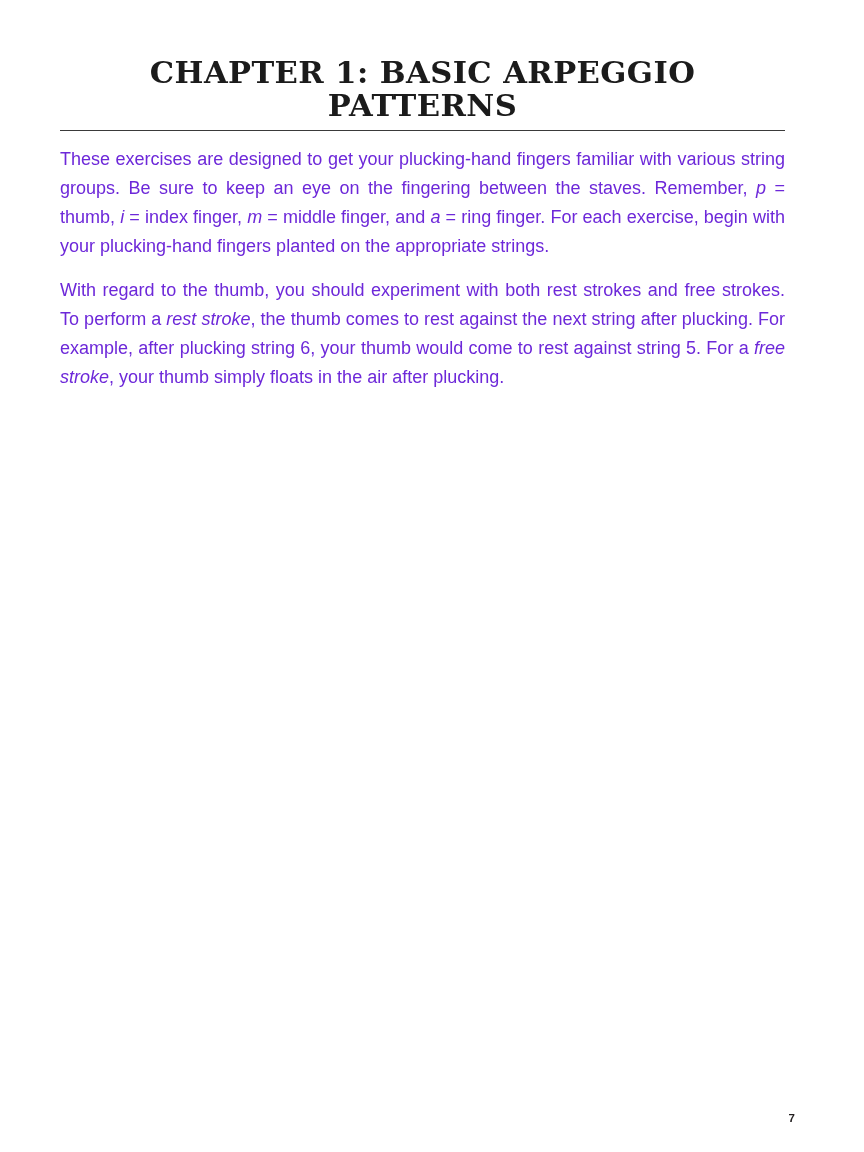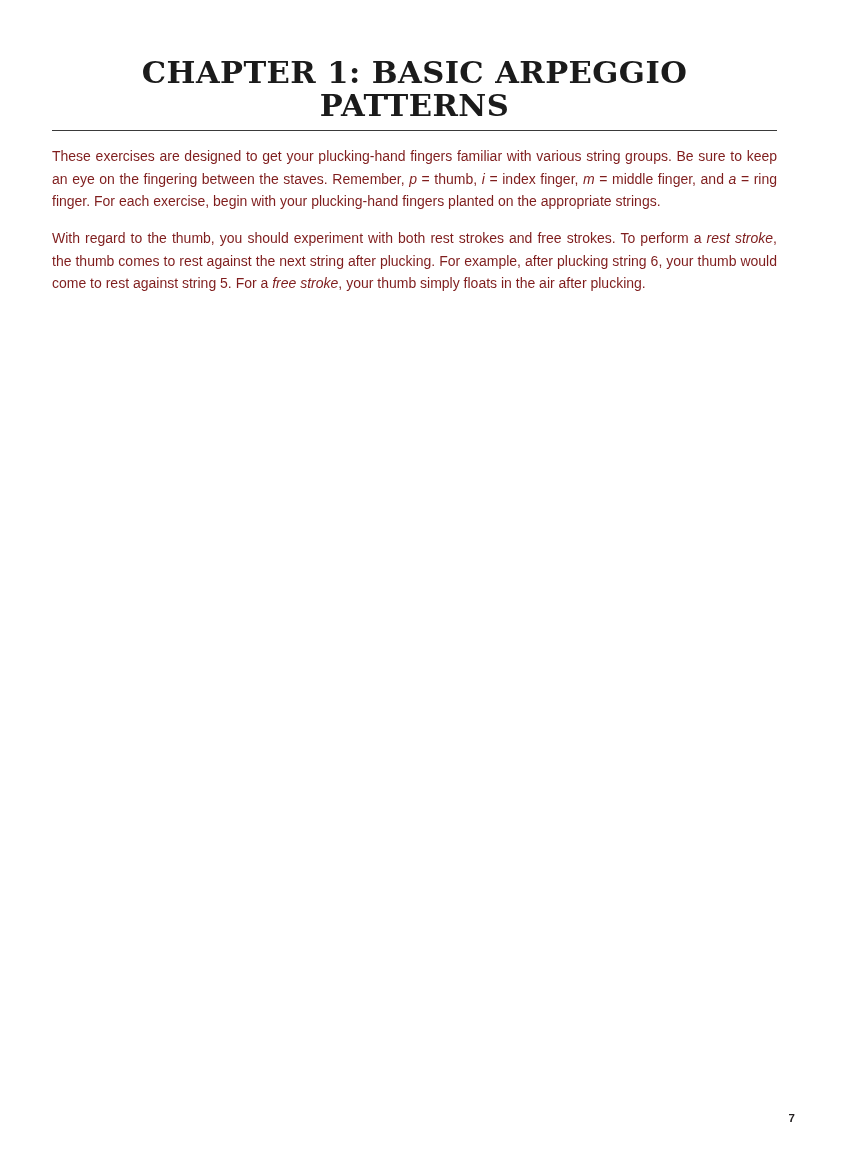--- a/index.html
+++ b/index.html
@@ -15,21 +15,21 @@
     color: #231f20;
     overflow: hidden;
   }
   .page {
     position: absolute;
     inset: 0;
     background: #ffffff;
   }
   .content {
     position: absolute;
-    left: 52px;
+    left: 60px;
     top: 56px;
     width: 725px;
   }
   .chapter-title {
     font-family: "DejaVu Serif", "Liberation Serif", serif;
     font-weight: bold;
     font-size: 30px;
     letter-spacing: 0.4px;
     text-align: center;
     color: #1b1b1b;
@@ -39,25 +39,25 @@
     transform: scaleX(1.02);
     transform-origin: center;
   }
   .title-rule {
     border: 0;
     border-top: 1px solid #3a3a3a;
     margin: 0 0 14px 0;
     width: 100%;
   }
   p.body-text {
-    font-size: 14px;
+    font-size: 18px;
     line-height: 1.62;
     text-align: justify;
     margin: 7px 0 14px 0;
-    color: #7f1d1d;
+    color: #6d28d9;
     -webkit-hyphens: none;
     hyphens: none;
   }
   p.body-text:last-child {
     margin-bottom: 0;
   }
   .it {
     font-style: italic;
   }
   .page-number {

